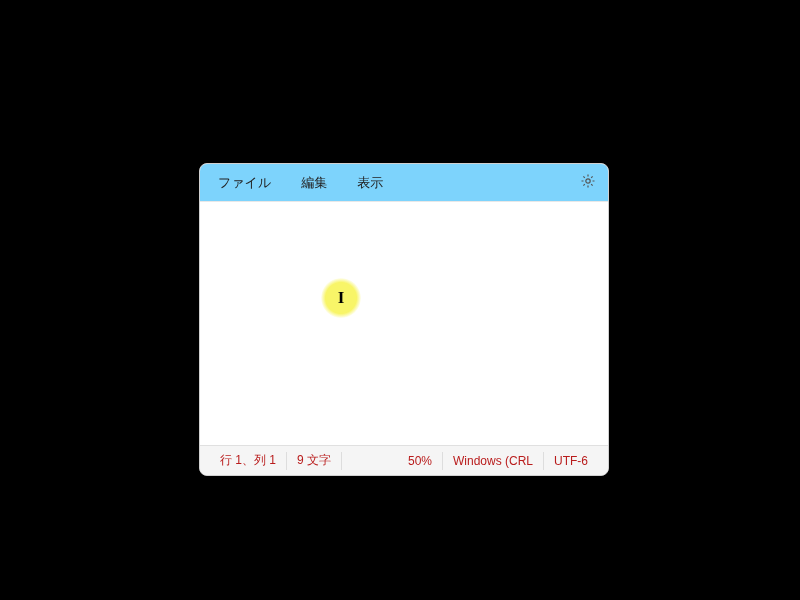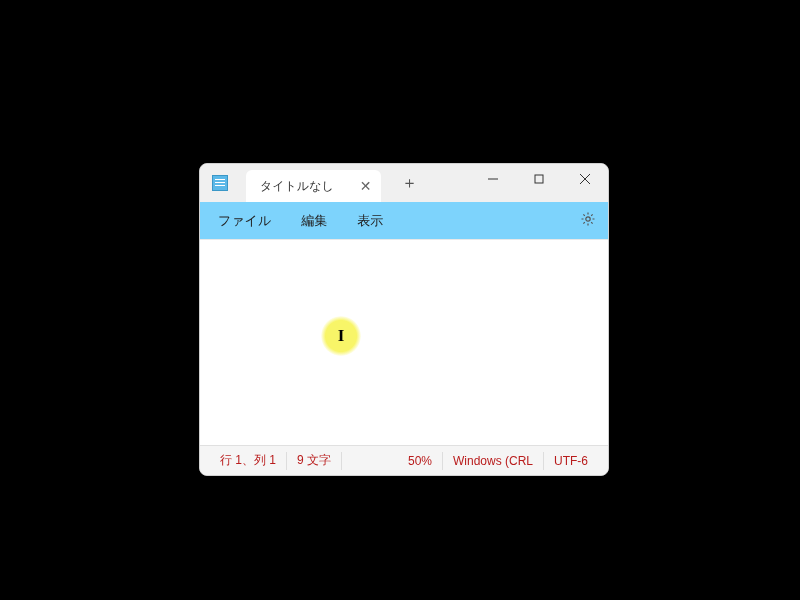--- a/index.html
+++ b/index.html
@@ -143,46 +143,20 @@
       display: flex;
       align-items: center;
     }
     .status-seg:last-child { border-right: none; }
     .status-spacer { flex: 1; }
   </style>
 </head>
 <body>
 
 <div class="window">
-  <div class="titlebar">
-    <div class="app-icon"></div>
-    <div class="tab">
-      <span>タイトルなし</span>
-      <span class="tab-close">✕</span>
-    </div>
-    <div class="new-tab">＋</div>
-    <div class="win-controls">
-      <div class="win-btn">
-        <svg viewBox="0 0 10 10">
-            <line x1="0" y1="5" x2="10" y2="5" stroke="currentColor" stroke-width="1"></line>
-          </svg>
-      </div>
-      <div class="win-btn">
-        <svg viewBox="0 0 10 10">
-            <rect x="1" y="1" width="8" height="8" fill="none" stroke="currentColor" stroke-width="1"></rect>
-          </svg>
-      </div>
-      <div class="win-btn">
-        <svg viewBox="0 0 10 10">
-            <line x1="0" y1="0" x2="10" y2="10" stroke="currentColor" stroke-width="1"></line>
-            <line x1="10" y1="0" x2="0" y2="10" stroke="currentColor" stroke-width="1"></line>
-          </svg>
-      </div>
-    </div>
-  </div>
 
   <div class="menubar">
     <span class="menu-item">ファイル</span>
     <span class="menu-item">編集</span>
     <span class="menu-item">表示</span>
     <span class="settings-icon">
       <svg viewBox="0 0 16 16" fill="none" stroke="currentColor" stroke-width="1.2">
         <circle cx="8" cy="8" r="2.2"></circle>
         <path d="M8 1.5v2M8 12.5v2M14.5 8h-2M3.5 8h-2M12.6 3.4l-1.4 1.4M4.8 11.2l-1.4 1.4M12.6 12.6l-1.4-1.4M4.8 4.8L3.4 3.4"></path>
       </svg>

